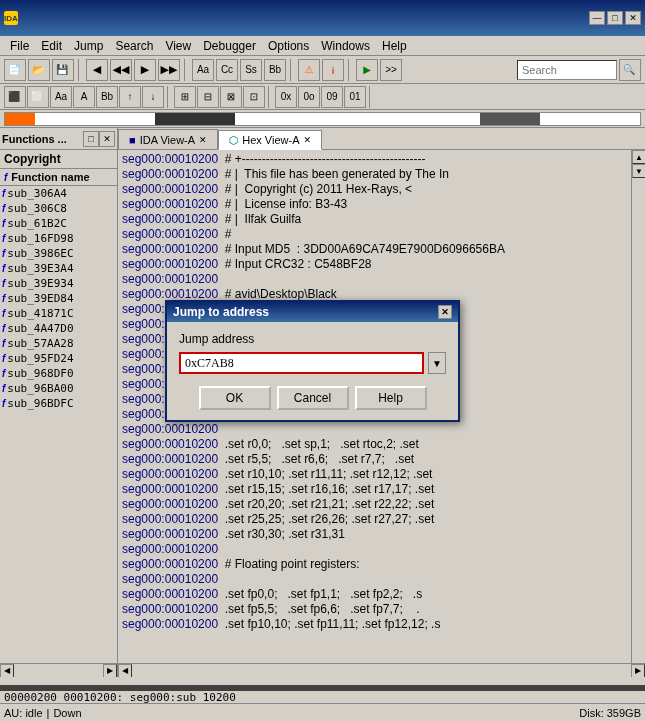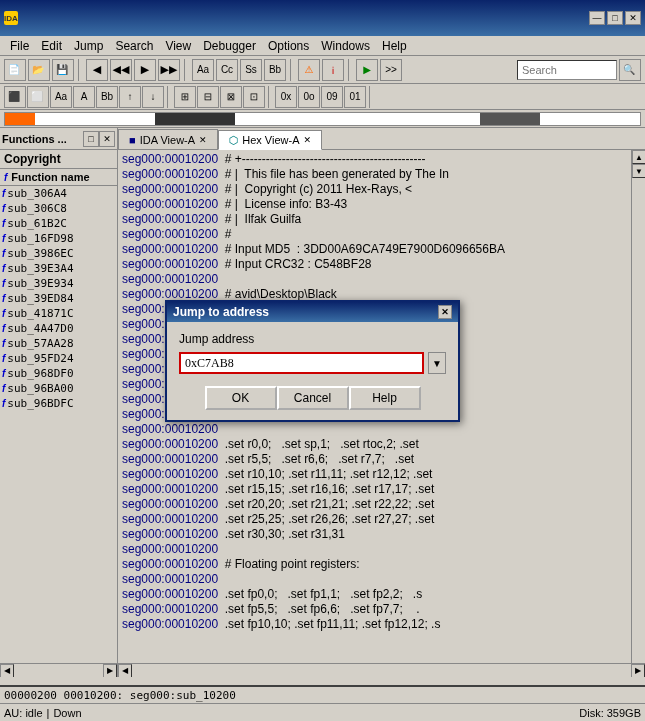--- a/index.html
+++ b/index.html
@@ -282,21 +282,21 @@
       color: #000080;
     }
     .code-text {
       color: #000;
     }
 
     
     #status-bar {
       height: 18px;
       background: #d4d0c8;
-      border-top: 2px solid #404040;
+      border-top: 6px solid #404040;
       display: flex;
       align-items: center;
       padding: 0 4px;
       font-size: 11px;
       gap: 8px;
     }
 
     
     #bottom-bar {
       height: 18px;
@@ -376,20 +376,21 @@
       border: 1px solid #888;
       display: flex;
       align-items: center;
       justify-content: center;
       cursor: pointer;
       font-size: 10px;
     }
     #dialog-buttons {
       display: flex;
       justify-content: center;
+      gap: 6px;
     }
     .dialog-btn {
       width: 72px;
       height: 24px;
       background: #d4d0c8;
       border: 2px outset #fff;
       font-size: 12px;
       cursor: pointer;
       display: flex;
       align-items: center;

